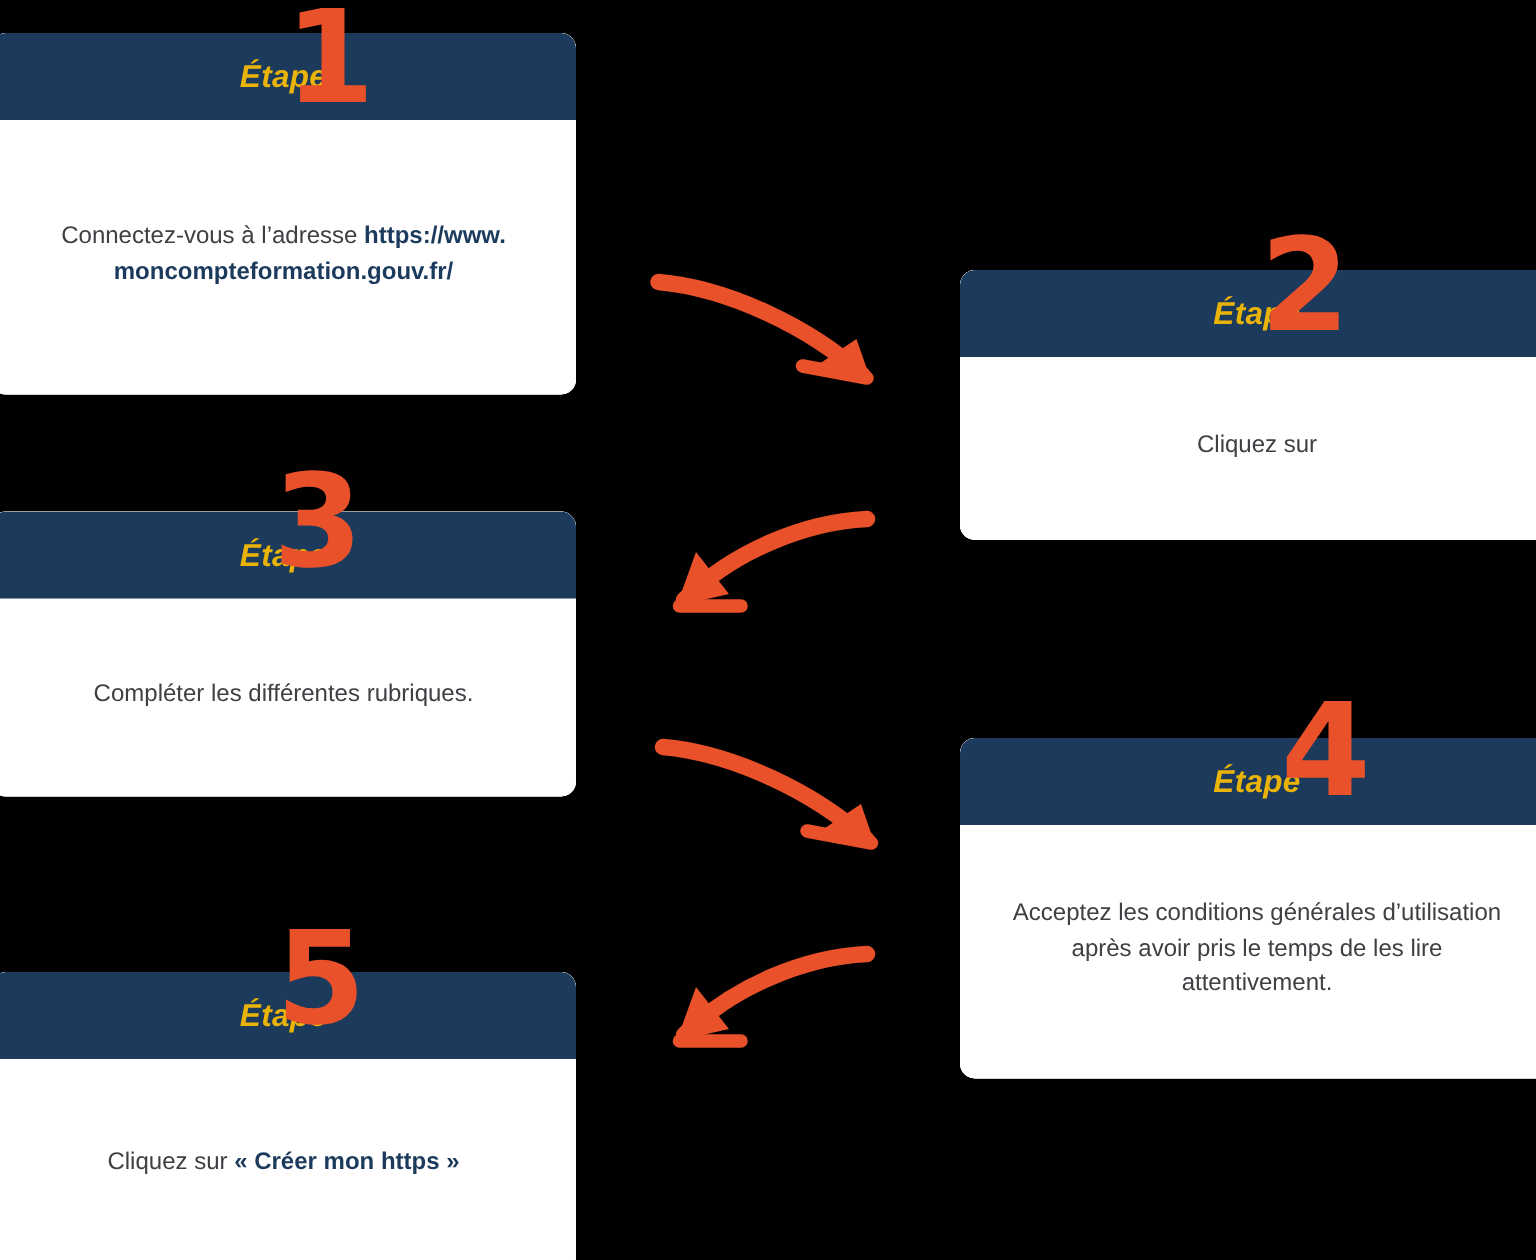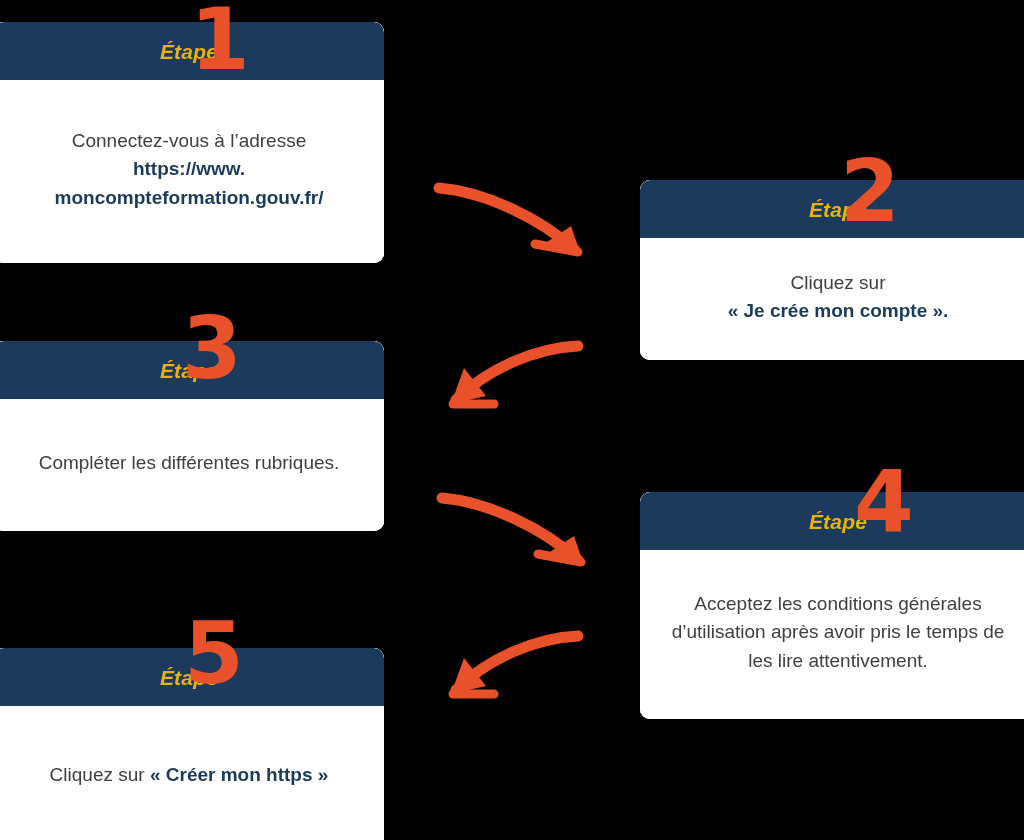--- a/index.html
+++ b/index.html
@@ -82,21 +82,21 @@
     display: flex;
     align-items: center;
     justify-content: center;
     padding: 14px 26px 18px 26px;
     background: #ffffff;
   }
 
   .step-text {
     text-align: center;
     font-family: "Liberation Sans", sans-serif;
-    font-size: 19px;
+    font-size: 16px;
     line-height: 1.48;
     color: #3E4044;
   }
 
   .step-text .accent {
     color: #1B3A5C;
     font-weight: bold;
   }
 
   
@@ -141,21 +141,21 @@
     </div>
     <span class="step-number" id="num-1">1</span>
   </div>
 
   <div class="step-card" id="card-2">
     <div class="card-inner">
       <div class="step-header">
         <span class="step-header-label">Étape</span>
       </div>
       <div class="step-body">
-        <p class="step-text"><span>Cliquez sur </span><br><span class="accent">« Je crée mon compte ».</span></p>
+        <p class="step-text"><span>Cliquez sur </span><br></p>
       </div>
     </div>
     <span class="step-number" id="num-2">2</span>
   </div>
 
   <div class="step-card" id="card-3">
     <div class="card-inner">
       <div class="step-header">
         <span class="step-header-label">Étape</span>
       </div>

